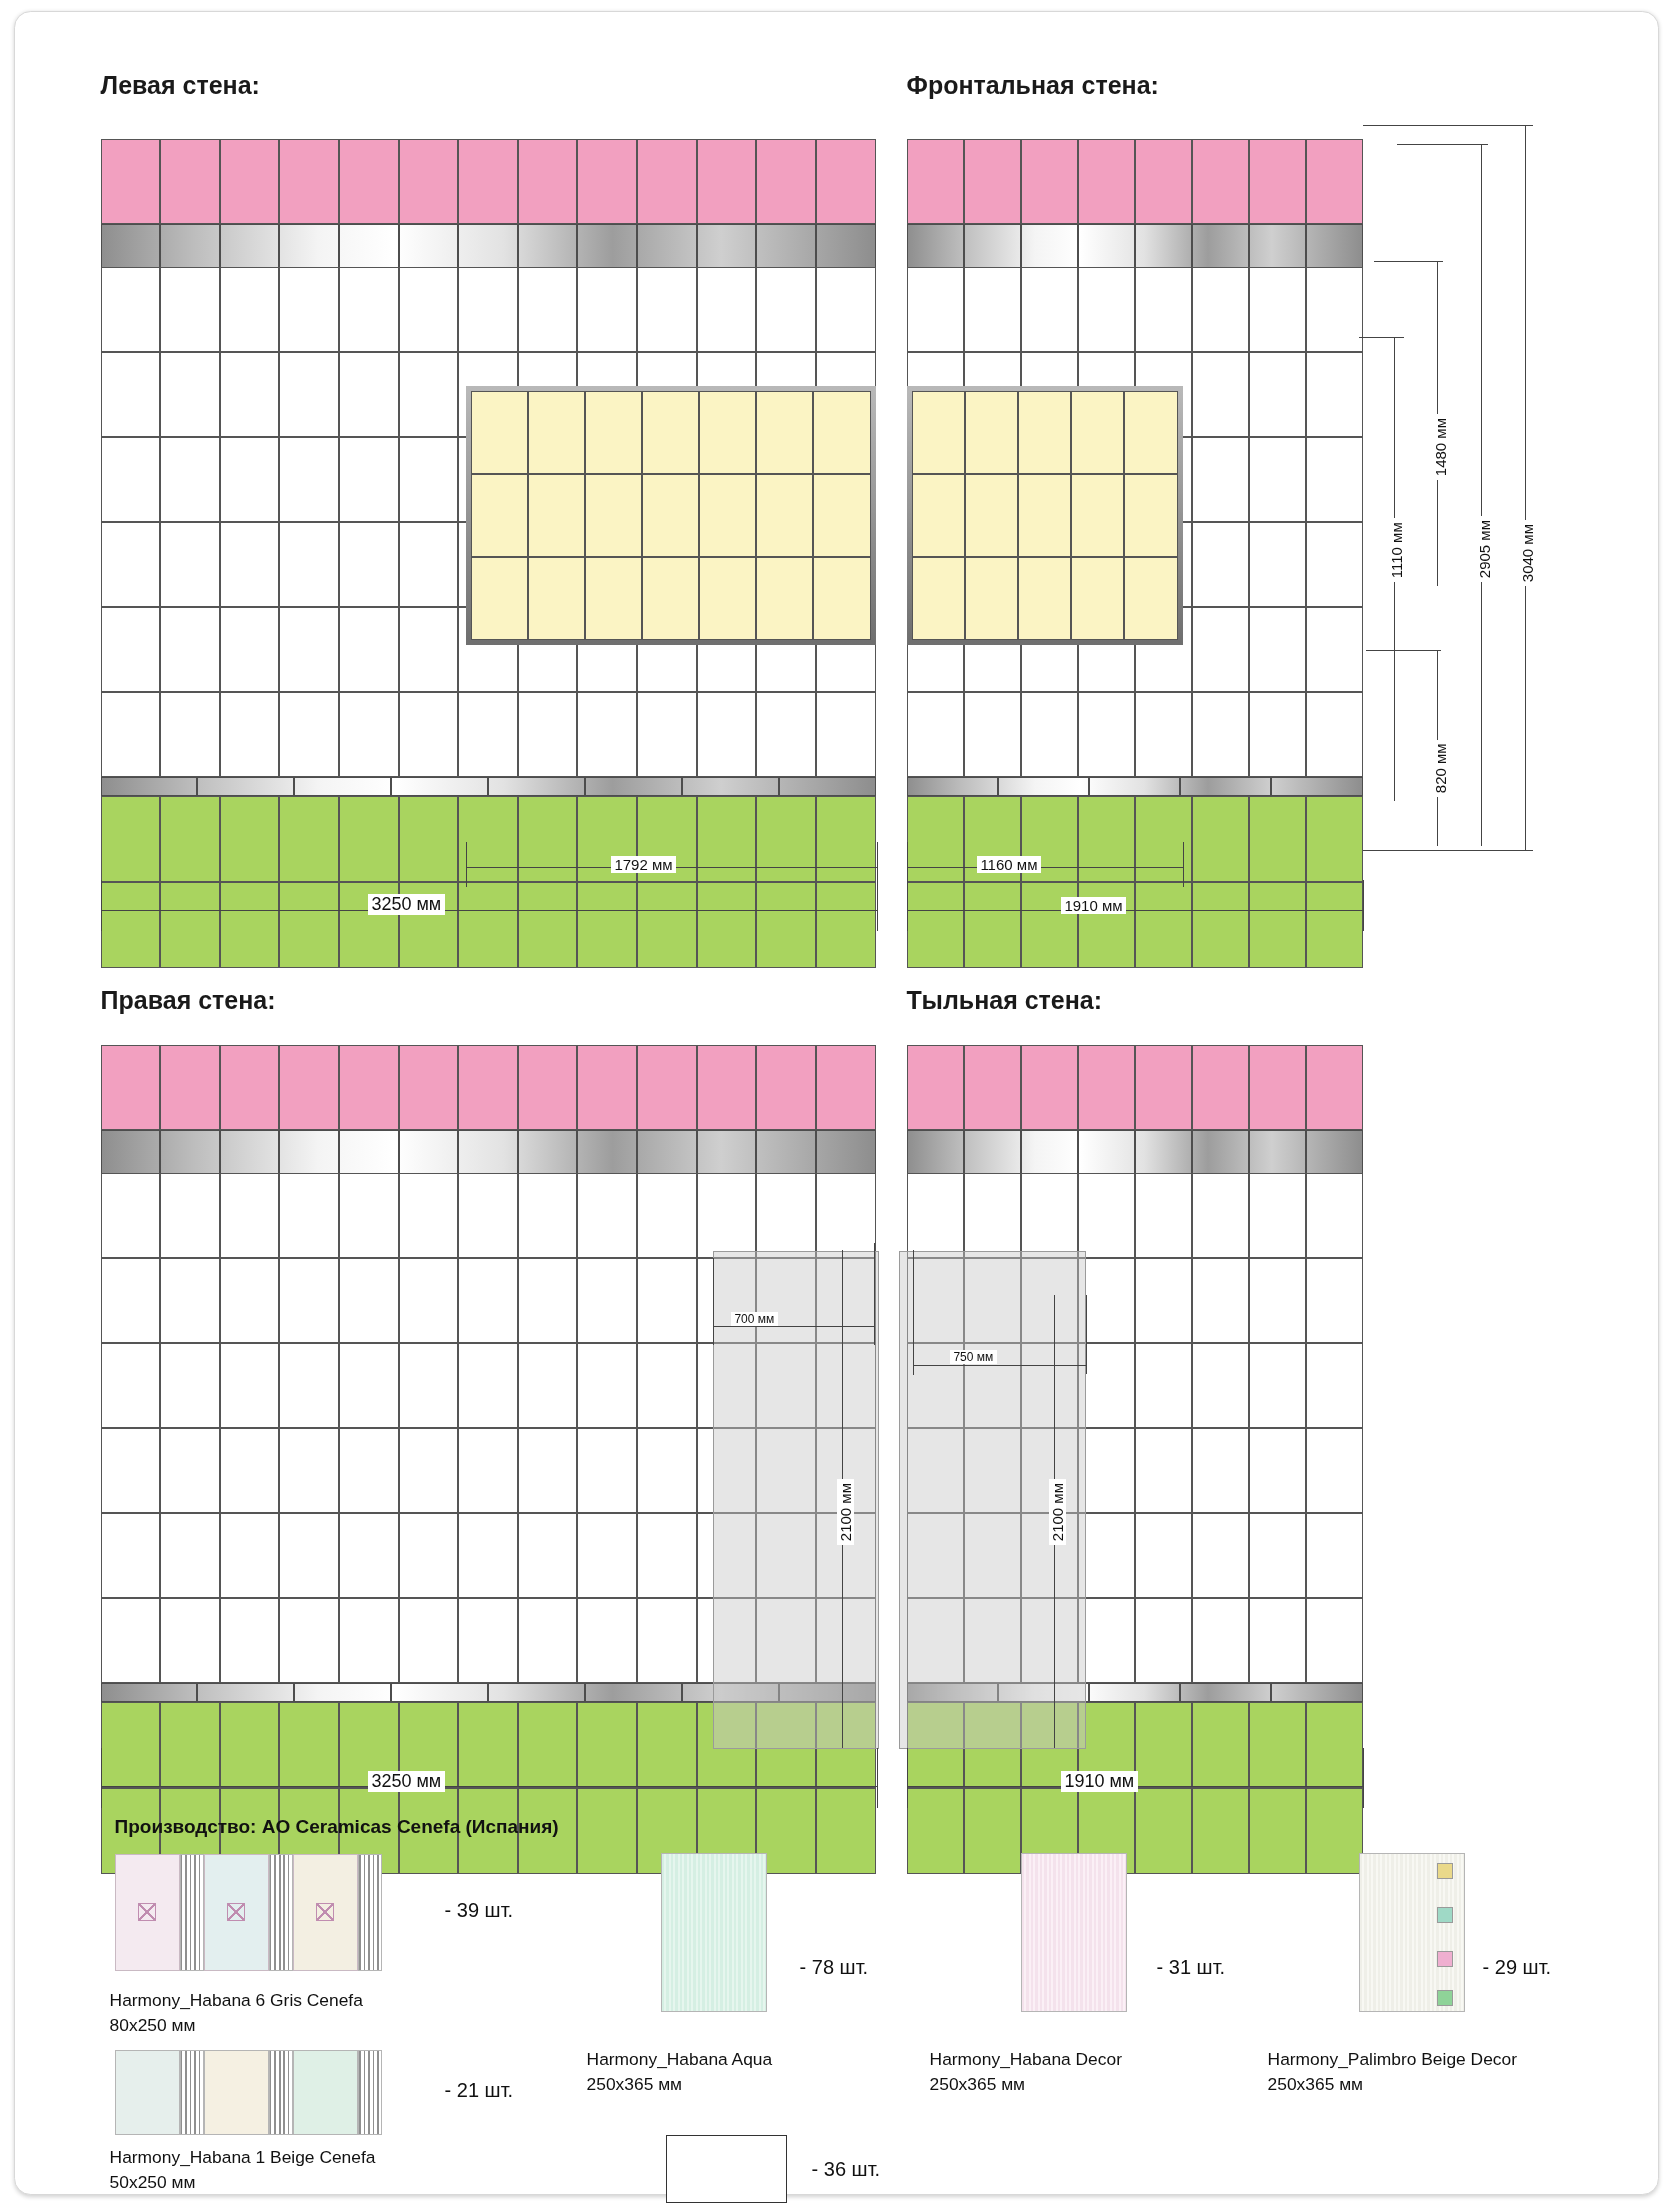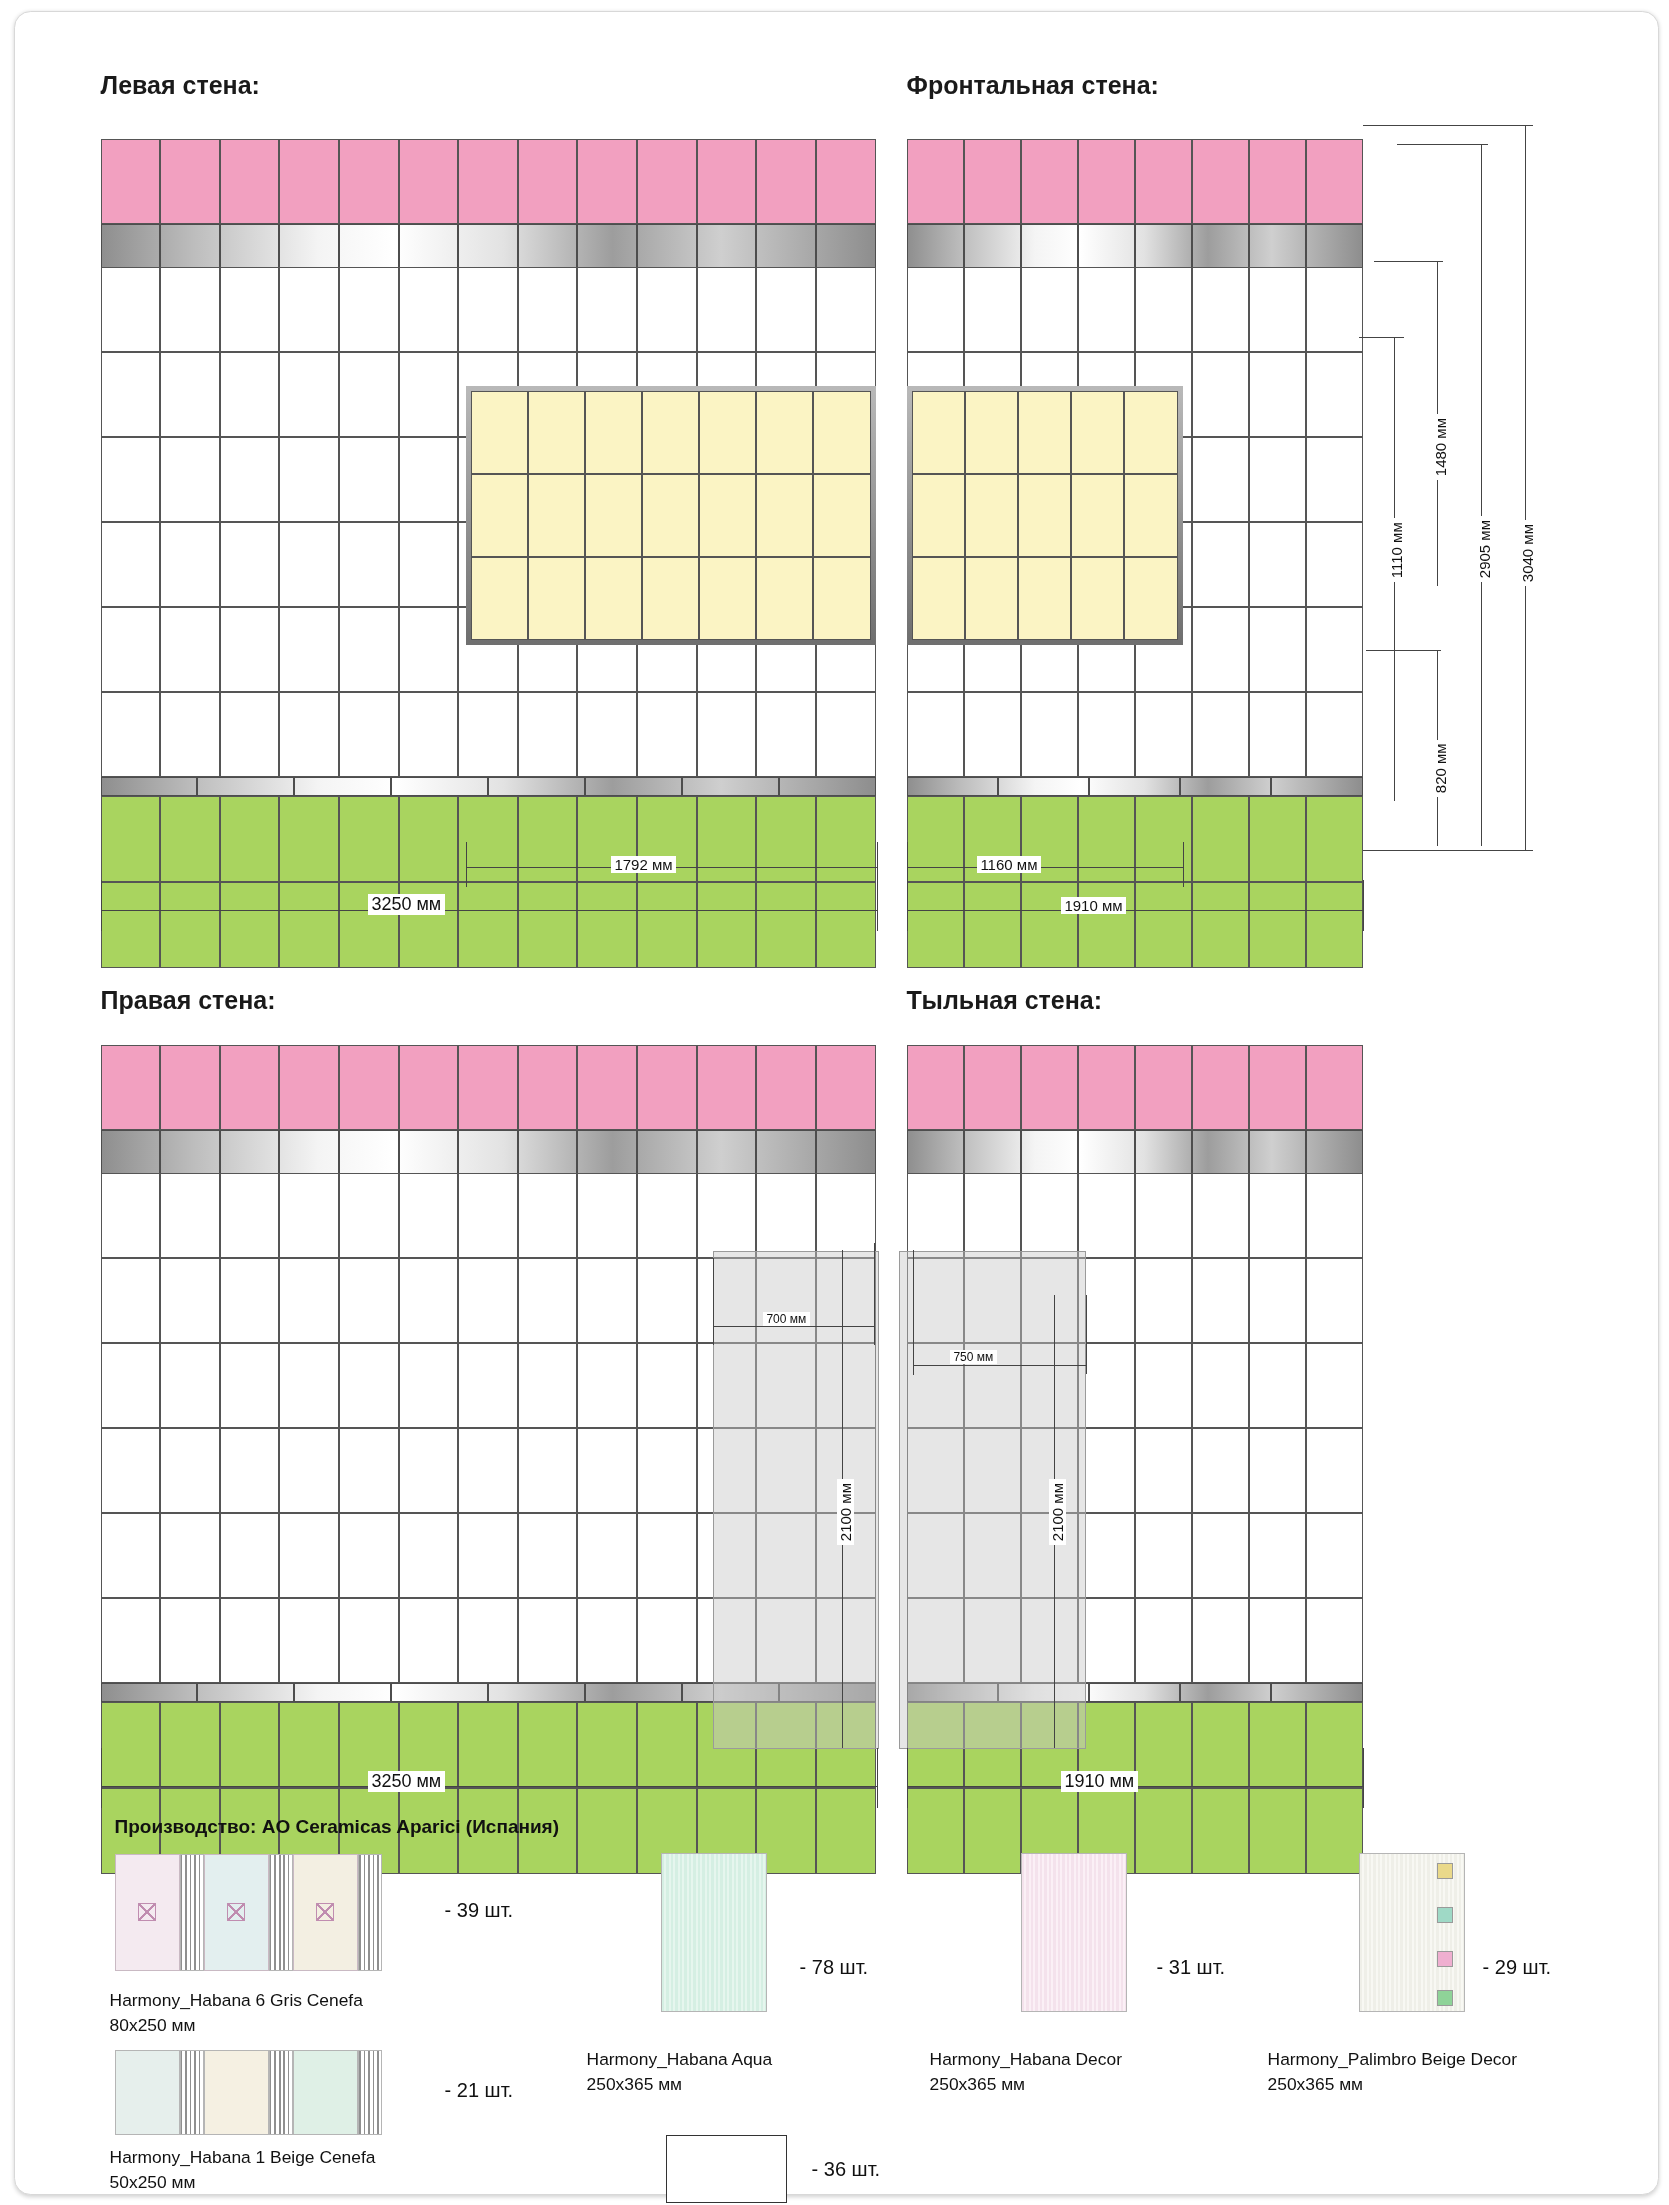--- a/index.html
+++ b/index.html
@@ -674,21 +674,21 @@
             </div>
         </div>
       </div>
 
       <div class="doorway" style="left:612px;top:206px;width:164px;height:496px;"></div>
     </div>
 
     <div class="dimline dimh" style="left:698px;top:1314px;width:162px;"></div>
     <div class="dimline dimv" style="left:698px;top:1246px;height:87px;"></div>
     <div class="dimline dimv" style="left:859px;top:1231px;height:102px;"></div>
-    <div class="dimtxt small" style="left:748px;top:1300px;text-align:center;">700 мм</div>
+    <div class="dimtxt small" style="left:716px;top:1300px;text-align:center;">700 мм</div>
 
     <div class="dimline dimv" style="left:827px;top:1238px;height:498px;"></div>
     <div class="dimtxt vert" style="left:822px;top:1533px;">2100 мм</div>
 
     <div class="dimline dimh" style="left:86px;top:1774px;width:777px;"></div>
     <div class="dimline dimv" style="left:86px;top:1736px;height:60px;"></div>
     <div class="dimline dimv" style="left:862px;top:1736px;height:60px;"></div>
     <div class="dimtxt" style="left:353px;top:1759px;font-size:18px;">3250 мм</div>
 
     <div class="wall-title" style="left:892px;top:974px;">Тыльная стена:</div>
@@ -824,21 +824,21 @@
     <div class="dimtxt small" style="left:935px;top:1338px;">750 мм</div>
 
     <div class="dimline dimv" style="left:1039px;top:1283px;height:453px;"></div>
     <div class="dimtxt vert" style="left:1034px;top:1533px;">2100 мм</div>
 
     <div class="dimline dimh" style="left:892px;top:1774px;width:456px;"></div>
     <div class="dimline dimv" style="left:892px;top:1736px;height:60px;"></div>
     <div class="dimline dimv" style="left:1348px;top:1736px;height:60px;"></div>
     <div class="dimtxt" style="left:1046px;top:1759px;font-size:18px;">1910 мм</div>
 
-    <div class="legend-title" style="left:100px;top:1804px;">Производство: AO Ceramicas Aparici (Испания)</div>
+    <div class="legend-title" style="left:100px;top:1804px;">Производство: AO Ceramicas Cenefa (Испания)</div>
 
     <div class="sw-cenefa-x" style="left:100px;top:1842px;width:65px;height:117px;background:#f4eaf0;"></div>
     <div class="sw-stripes" style="left:165px;top:1842px;width:24px;height:117px;"></div>
     <div class="sw-cenefa-x" style="left:189px;top:1842px;width:65px;height:117px;background:#e3efef;"></div>
     <div class="sw-stripes" style="left:254px;top:1842px;width:24px;height:117px;"></div>
     <div class="sw-cenefa-x" style="left:278px;top:1842px;width:65px;height:117px;background:#f3efe2;"></div>
     <div class="sw-stripes" style="left:343px;top:1842px;width:24px;height:117px;"></div>
     <div class="legend-count" style="left:430px;top:1887px;">- 39 шт.</div>
     <div class="legend-caption" style="left:95px;top:1978px;">Harmony_Habana 6 Gris Cenefa</div>
     <div class="legend-caption" style="left:95px;top:2003px;">80x250 мм</div>

